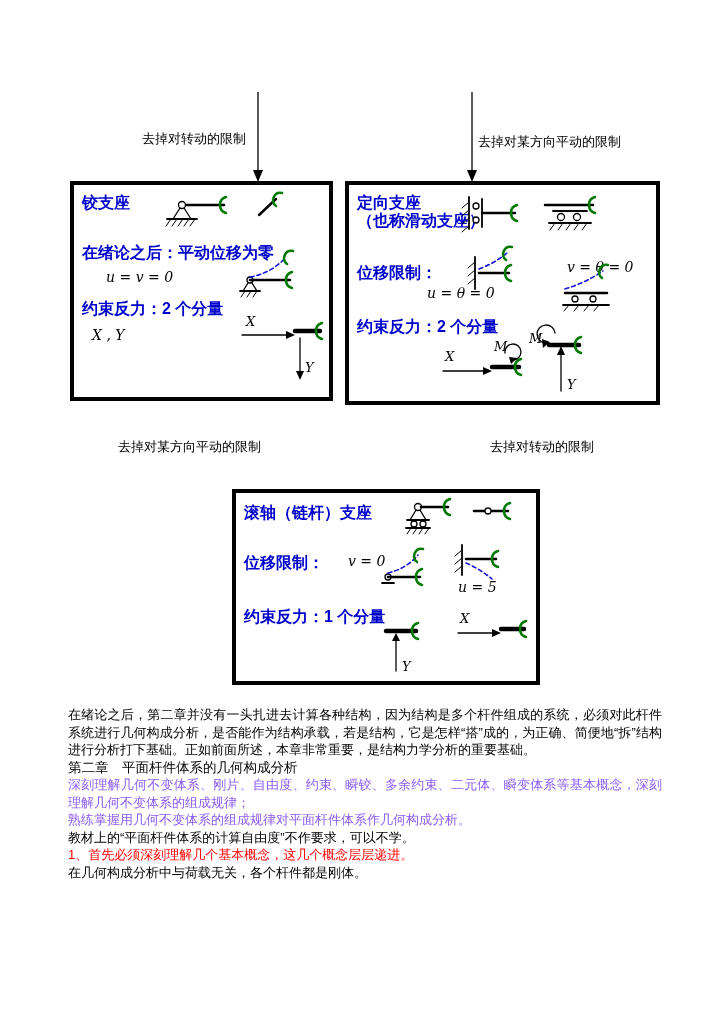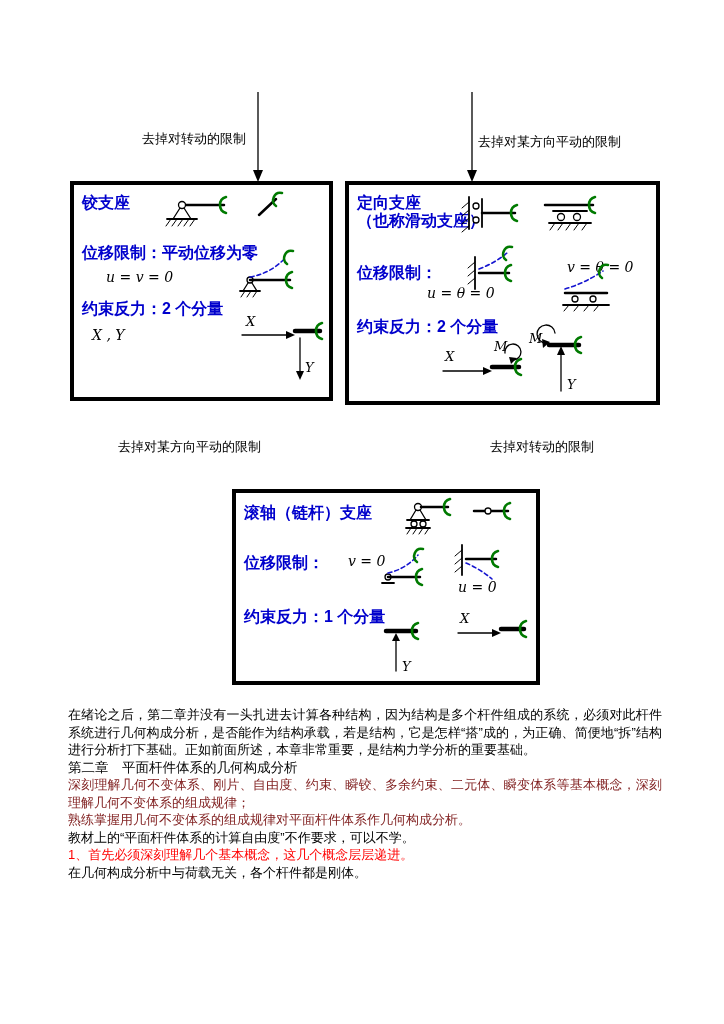--- a/index.html
+++ b/index.html
@@ -22,21 +22,21 @@
   .joint{fill:#fff;stroke:#000;stroke-width:1.3;}
   .hook{fill:none;stroke:#007a00;stroke-width:2.6;}
   .dash{fill:none;stroke:#1515d0;stroke-width:1.6;stroke-dasharray:4 3;}
   .head{fill:#000;stroke:none;}
   .axis{font-family:"DejaVu Serif",serif;font-style:italic;font-size:13px;fill:#000;}
   
   .body-text{position:absolute;left:68px;top:706px;width:594px;font-size:13px;line-height:17.5px;}
   .body-text > div{margin:0;}
   .black{color:#000;}
   .red{color:#ff0000;}
-  .blue{color:#7f1d1d;}
+  .blue{color:#8b5cf6;}
   .chapter{font-size:13.5px;margin-bottom:2px;}
   .justify{text-align:justify;}
 </style>
 </head>
 <body>
 
 <div class="page">
 
   <svg class="abs" style="left:248px;top:92px" width="20" height="92">
     <line x1="10" y1="0" x2="10" y2="78" class="thin"></line>
@@ -45,21 +45,21 @@
   <svg class="abs" style="left:462px;top:92px" width="20" height="92">
     <line x1="10" y1="0" x2="10" y2="78" class="thin"></line>
     <polygon points="5,78 15,78 10,90" class="head"></polygon>
   </svg>
 
   <div class="abs cn-label" style="left:142px;top:130px">去掉对转动的限制</div>
   <div class="abs cn-label" style="left:478px;top:133px">去掉对某方向平动的限制</div>
 
   <div class="box" style="left:70px;top:181px;width:255px;height:212px">
     <span class="t" style="left:8px;top:8px">铰支座</span>
-    <span class="t" style="left:8px;top:58px">位移限制：平动位移为零</span>
+    <span class="t" style="left:8px;top:58px">在绪论之后：平动位移为零</span>
     <span class="eq" style="left:32px;top:84px">u = v = 0</span>
     <span class="t" style="left:8px;top:114px">约束反力：2 个分量</span>
     <span class="eq" style="left:18px;top:142px">X , Y</span>
 
     <svg class="diagram" width="255" height="212">
 
       <g>
         <line x1="108" y1="20" x2="150" y2="20" class="beam2"></line>
         <circle cx="108" cy="20" r="3.5" class="joint"></circle>
         <line x1="106" y1="23" x2="99" y2="34" class="thin"></line>
@@ -189,21 +189,21 @@
     </svg>
   </div>
 
   <div class="abs cn-label" style="left:118px;top:438px">去掉对某方向平动的限制</div>
   <div class="abs cn-label" style="left:490px;top:438px">去掉对转动的限制</div>
 
   <div class="box" style="left:232px;top:489px;width:300px;height:188px">
     <span class="t" style="left:8px;top:10px">滚轴（链杆）支座</span>
     <span class="t" style="left:8px;top:60px">位移限制：</span>
     <span class="eq" style="left:112px;top:60px">v = 0</span>
-    <span class="eq" style="left:222px;top:86px">u = 0</span>
+    <span class="eq" style="left:222px;top:86px">u = 5</span>
     <span class="t" style="left:8px;top:114px">约束反力：1 个分量</span>
 
     <svg class="diagram" width="300" height="188">
 
       <g>
         <circle cx="182" cy="14" r="3.5" class="joint"></circle>
         <line x1="180" y1="17" x2="174" y2="27" class="thin"></line>
         <line x1="184" y1="17" x2="190" y2="27" class="thin"></line>
         <line x1="171" y1="27" x2="193" y2="27" class="thin2"></line>
         <circle cx="178" cy="31" r="3" class="joint"></circle>

